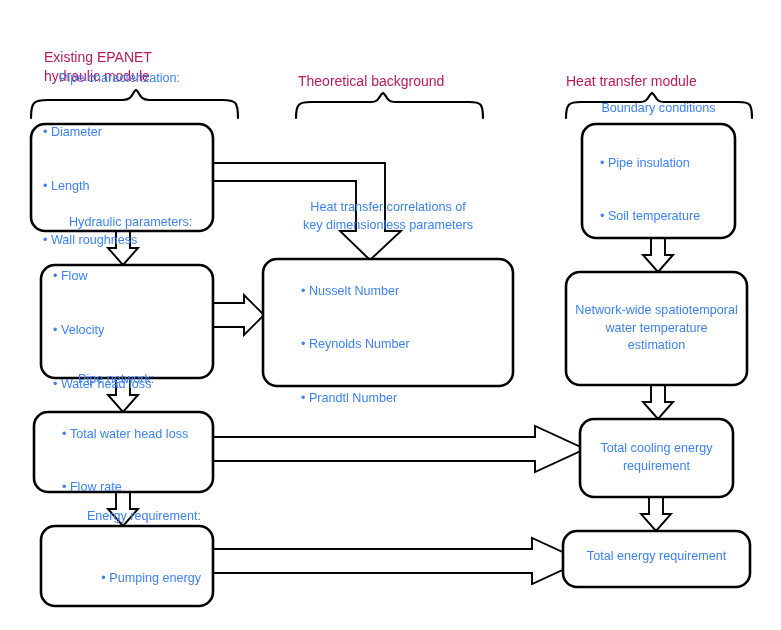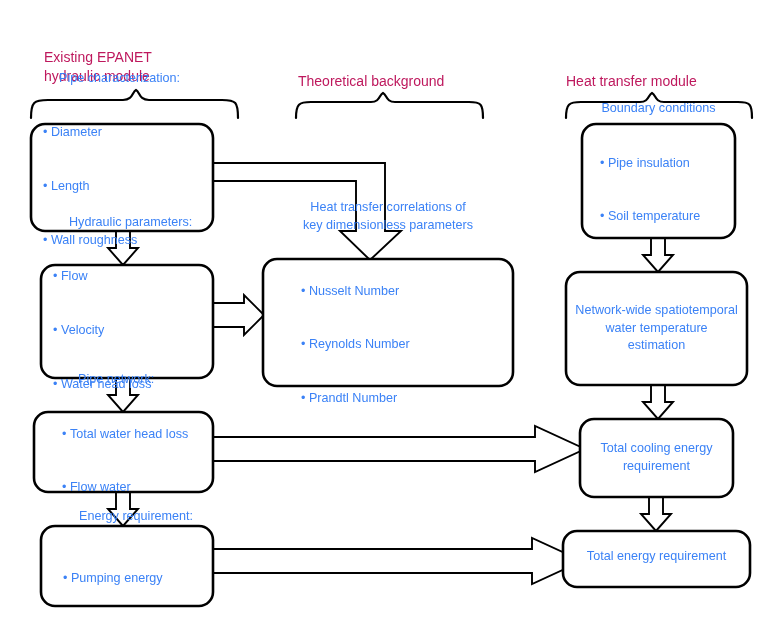--- a/index.html
+++ b/index.html
@@ -147,25 +147,25 @@
       <span class="nt-bullet">•&nbsp;<span>Flow</span></span>
       <span class="nt-bullet">•&nbsp;<span>Velocity</span></span>
       <span class="nt-bullet">•&nbsp;<span>Water head loss</span></span>
     </span>
   </div>
 
   <div class="node-text listed" style="left:34px; top:412px; width:179px; height:80px; padding:0 28px;">
     <span class="nt-title left-pad">Pipe network:</span>
     <span class="nt-bullets">
       <span class="nt-bullet">•&nbsp;<span>Total water head loss</span></span>
-      <span class="nt-bullet">•&nbsp;<span>Flow water</span></span>
-    </span>
-  </div>
-
-  <div class="node-text listed" style="left:51px; top:526px; width:172px; height:80px; padding:12px 12px;">
+      <span class="nt-bullet">•&nbsp;<span>Flow rate</span></span>
+    </span>
+  </div>
+
+  <div class="node-text listed" style="left:41px; top:526px; width:172px; height:80px; padding:12px 12px;align-items:flex-end;">
     <span class="nt-title left-pad">Energy requirement:</span>
     <span class="nt-bullets" style="margin-top:8px;">
       <span class="nt-bullet">•&nbsp;<span>Pumping energy</span></span>
     </span>
   </div>
 
   <div class="node-text listed" style="left:263px; top:258px; width:250px; height:127px; padding:0 18px;">
     <span class="nt-title">Heat transfer correlations of
 key dimensionless parameters</span>
     <span class="nt-bullets" style="margin-top:12px; padding-left:20px;">

